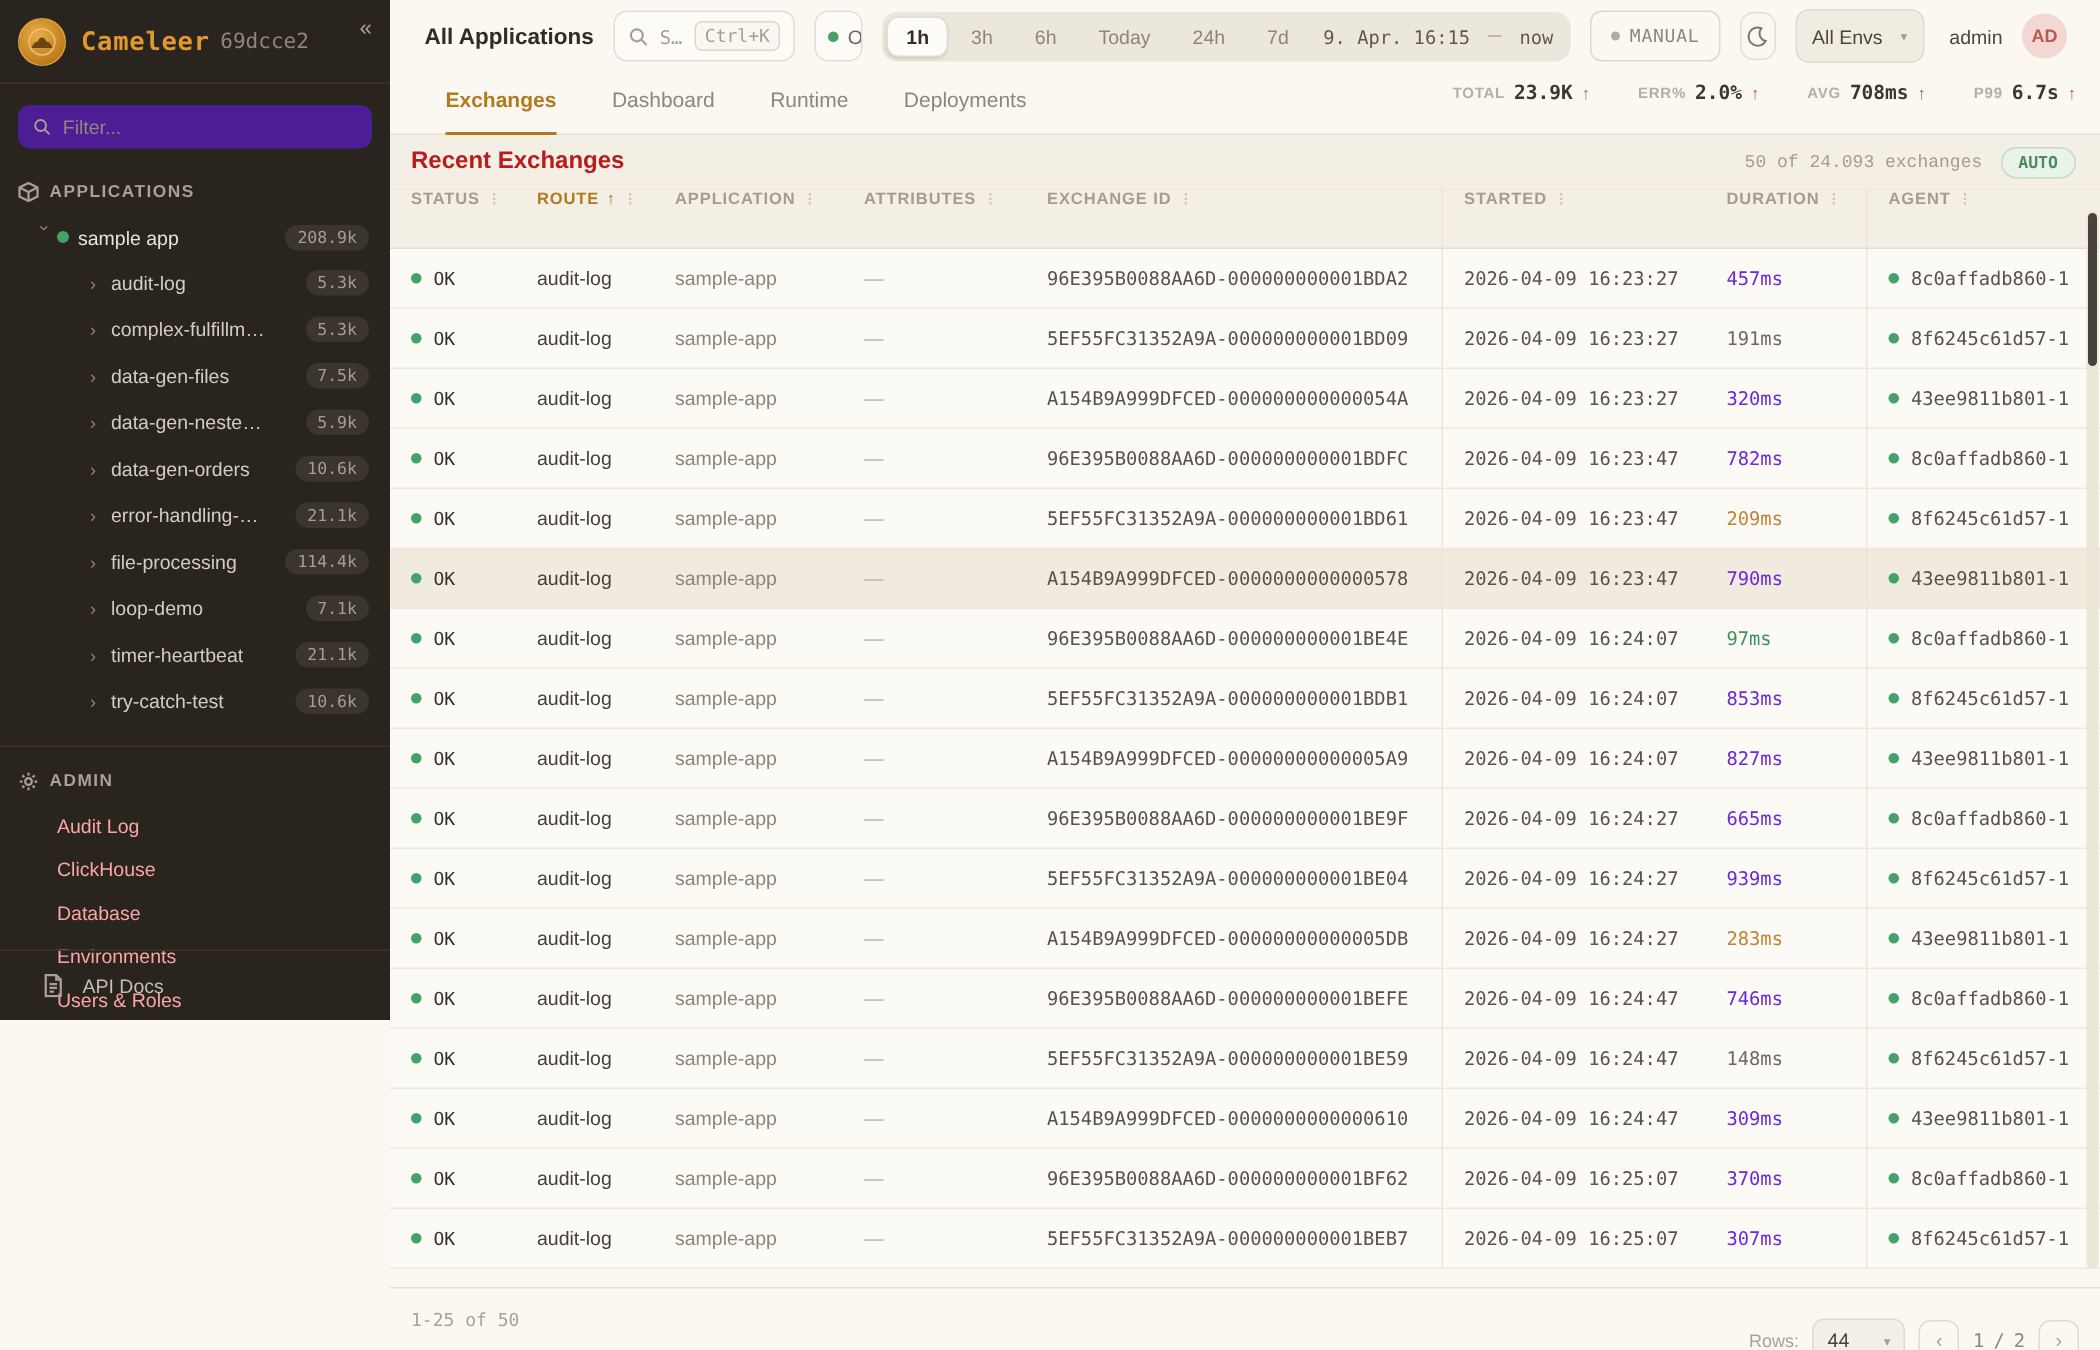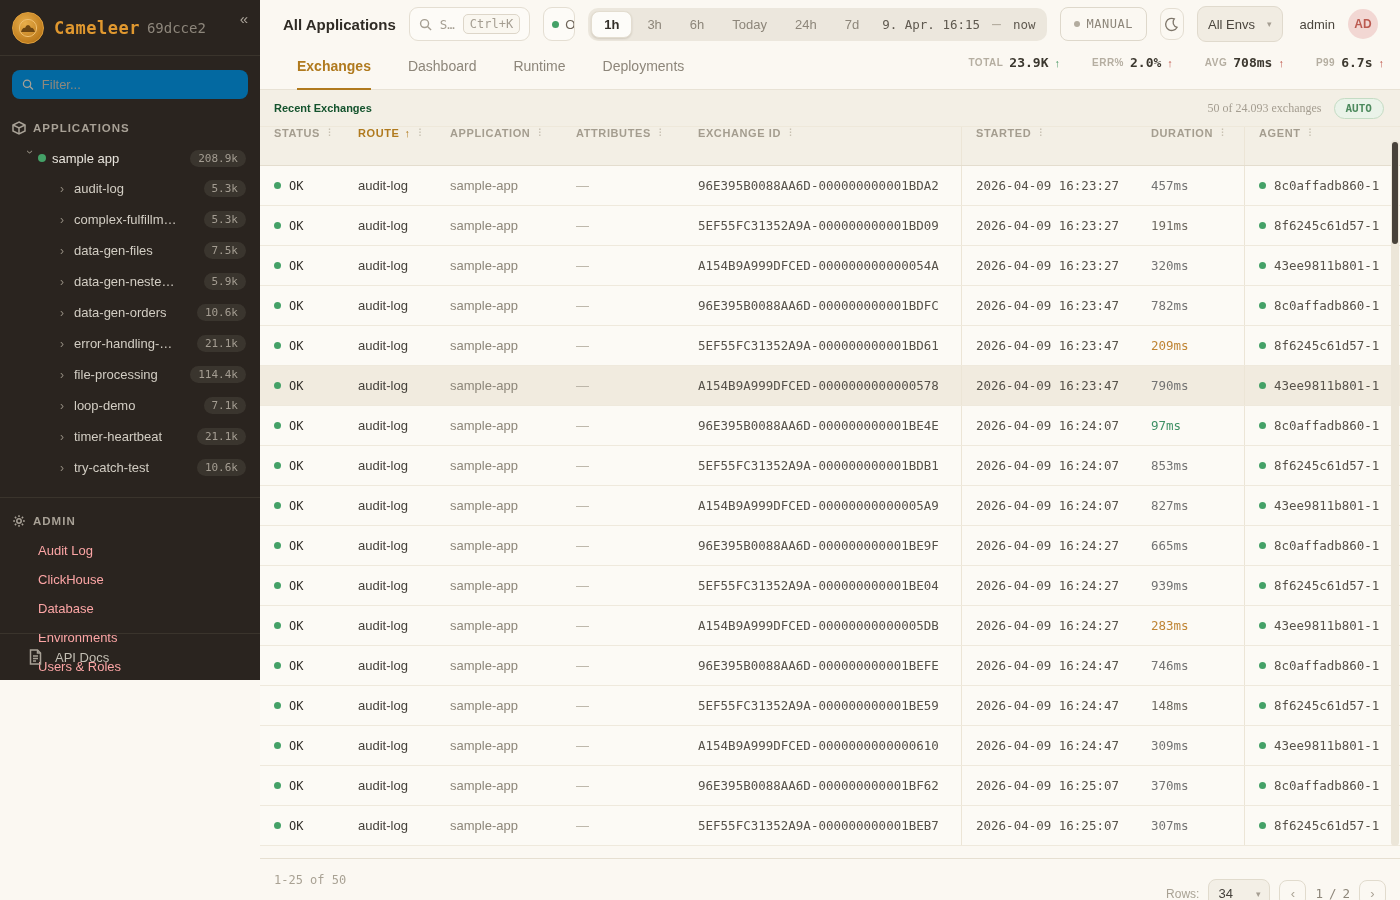--- a/index.html
+++ b/index.html
@@ -26,21 +26,21 @@
     background:radial-gradient(circle at 40% 35%, #e8ae4a, #bf7d1e 70%, #8a5a12);
     border:1.5px solid #e0a03c; margin-right:10px; flex:none;
     display:flex; align-items:center; justify-content:center;
   }
   .brand-name { font-family:"DejaVu Sans Mono", monospace; font-weight:bold; font-size:17px; color:#e0982f; letter-spacing:.5px; }
   .brand-ver { font-family:"DejaVu Sans Mono", monospace; font-size:14px; color:#8d867b; margin-left:7px; }
   .collapse { position:absolute; right:12px; top:10px; color:#aba49a; font-size:15px; cursor:pointer; }
   .filter-wrap { padding:14px 12px 6px; }
   .filter-box {
     display:flex; align-items:center; gap:8px;
-    background:#0369a1; border-radius:8px; height:29px; padding:0 10px;
+    background:#4c1d95; border-radius:8px; height:29px; padding:0 10px;
   }
   .filter-box input {
     background:transparent; border:none; outline:none; color:#cfc9bf;
     font-size:13px; width:100%; font-family:"Liberation Sans", sans-serif;
   }
   .filter-box input::placeholder { color:#8f887c; }
   .sb-section { display:flex; align-items:center; gap:7px; padding:16px 12px 8px; color:#a8a196; font-size:11.5px; font-weight:bold; letter-spacing:1px; }
   .tree-app { display:flex; align-items:center; height:30px; padding-left:22px; cursor:pointer; }
   .tree-app .chev { color:#8f887c; font-size:12px; width:16px; display:inline-block; transform:rotate(90deg); }
   .tree-app .name { color:#e8e4dc; font-size:13px; margin-left:6px; }
@@ -130,23 +130,23 @@
   .stat .val { font-family:"DejaVu Sans Mono", monospace; font-size:13px; font-weight:bold; color:#3c382f; }
   .stat .arr { font-size:11px; font-weight:bold; }
   .arr.up-good { color:#4c9a67; }
   .arr.up-bad { color:#bf584c; }
 
   
   .section-bar {
     height:37px; background:#f3efe5; display:flex; align-items:center;
     padding:0 16px 0 14px; border-bottom:1px solid #eee8da;
   }
-  .section-title { font-size:11px; font-weight:bold; color:#14532d; }
+  .section-title { font-size:16px; font-weight:bold; color:#b91c1c; }
   .section-right { margin-left:auto; display:flex; align-items:center; gap:12px; }
-  .count-text { font-family:Liberation Serif, serif; font-size:12px; color:#a49d90; }
+  .count-text { font-family:Liberation Mono, monospace; font-size:12px; color:#a49d90; }
   .auto-badge {
     font-family:"DejaVu Sans Mono", monospace; font-size:11px; font-weight:bold; color:#4d8a5e;
     background:#eaf3e9; border:1px solid #c4dcc4; border-radius:999px; padding:3px 11px; cursor:pointer;
   }
 
   
   .grid { display:grid; grid-template-columns:84px 92px 126px 122px 277px 176px 107px 1fr; }
   .thead {
     height:39px; background:#f3efe5; border-bottom:1px solid #e4ddce; align-items:center;
   }
@@ -163,21 +163,21 @@
   .trow { height:40px; border-bottom:1px solid #efe9dc; align-items:center; cursor:pointer; }
   .trow.hl { background:#f1ebdf; }
   .cell { padding-left:14px; font-size:13px; display:flex; align-items:center; gap:8px; height:100%; overflow:hidden; white-space:nowrap; }
   .cell .dot { width:7px; height:7px; }
   .c-status { font-family:"DejaVu Sans Mono", monospace; font-size:12px; color:#33302a; }
   .c-route { color:#44403a; }
   .c-app { color:#8d8679; }
   .c-attr { color:#b6afa2; }
   .c-id, .c-started, .c-agent { font-family:"DejaVu Sans Mono", monospace; font-size:12.5px; color:#57524a; }
   .c-duration { font-family:"DejaVu Sans Mono", monospace; font-size:12.5px; }
-  .dur-red { color:#737373; }
+  .dur-red { color:#6d28d9; }
   .dur-amber { color:#bf8434; }
   .dur-green { color:#3f9065; }
   .dur-neutral { color:#6e6960; }
 
   
   .vscroll {
     position:absolute; right:1px; top:140px; width:8px; height:706px;
     background:#ece6d9; border-radius:4px;
   }
   .vthumb { position:absolute; top:2px; left:1px; width:6px; height:102px; background:#48423a; border-radius:3px; cursor:grab; }
@@ -720,21 +720,21 @@
 
   <div class="vscroll">
     <div class="vthumb"></div>
   </div>
 
   <div class="foot">
     <span class="range-text">1-25 of 50</span>
     <div class="foot-right">
       <span class="rows-label">Rows:</span>
       <div class="rows-select">
-        <span>34</span>
+        <span>44</span>
         <span class="caret">▾</span>
       </div>
       <button class="page-btn">‹</button>
       <span class="page-info">
         <span>1</span>
         <span>/</span>
         <span>2</span>
       </span>
       <button class="page-btn">›</button>
     </div>

